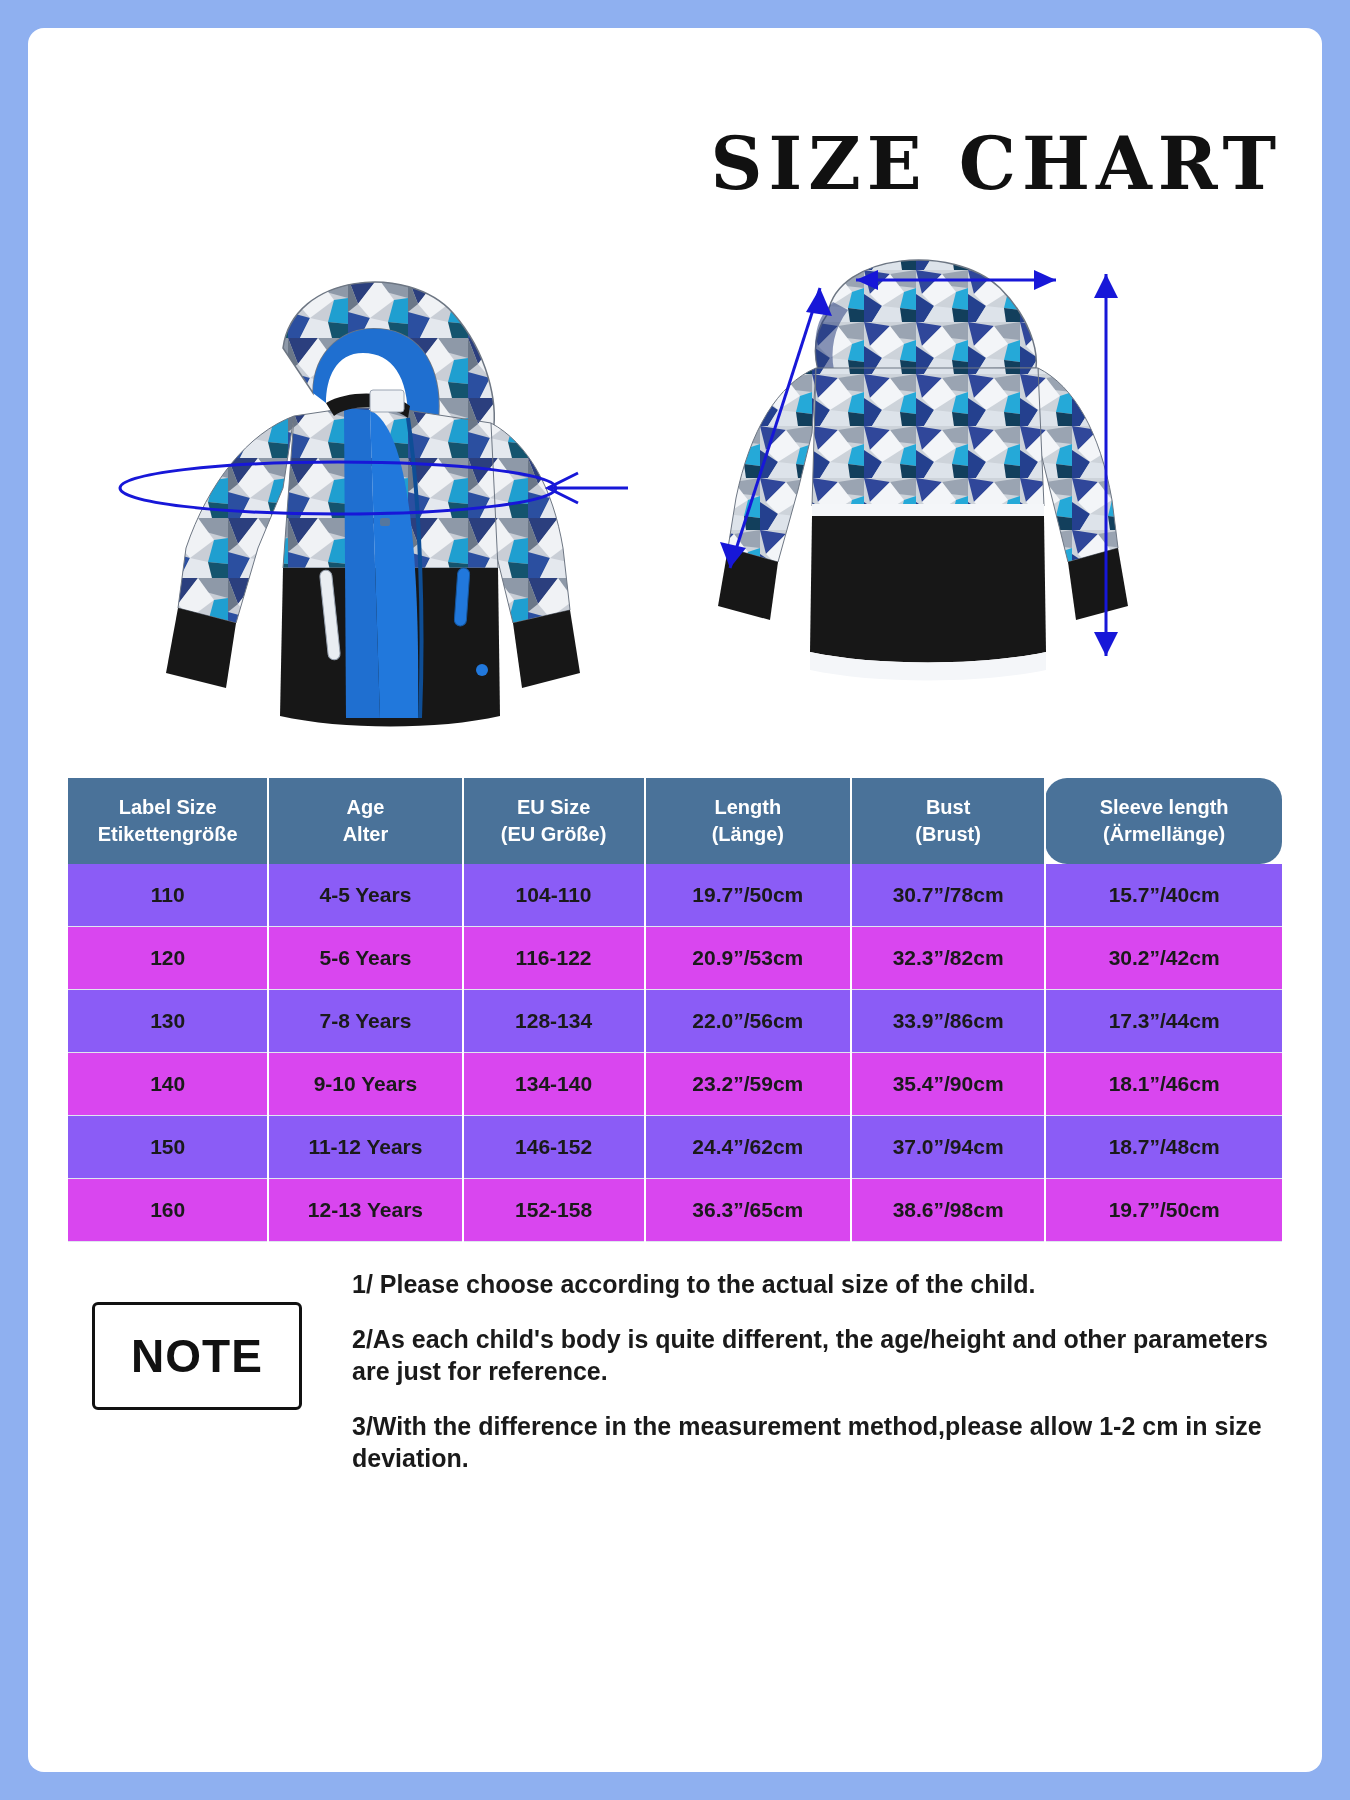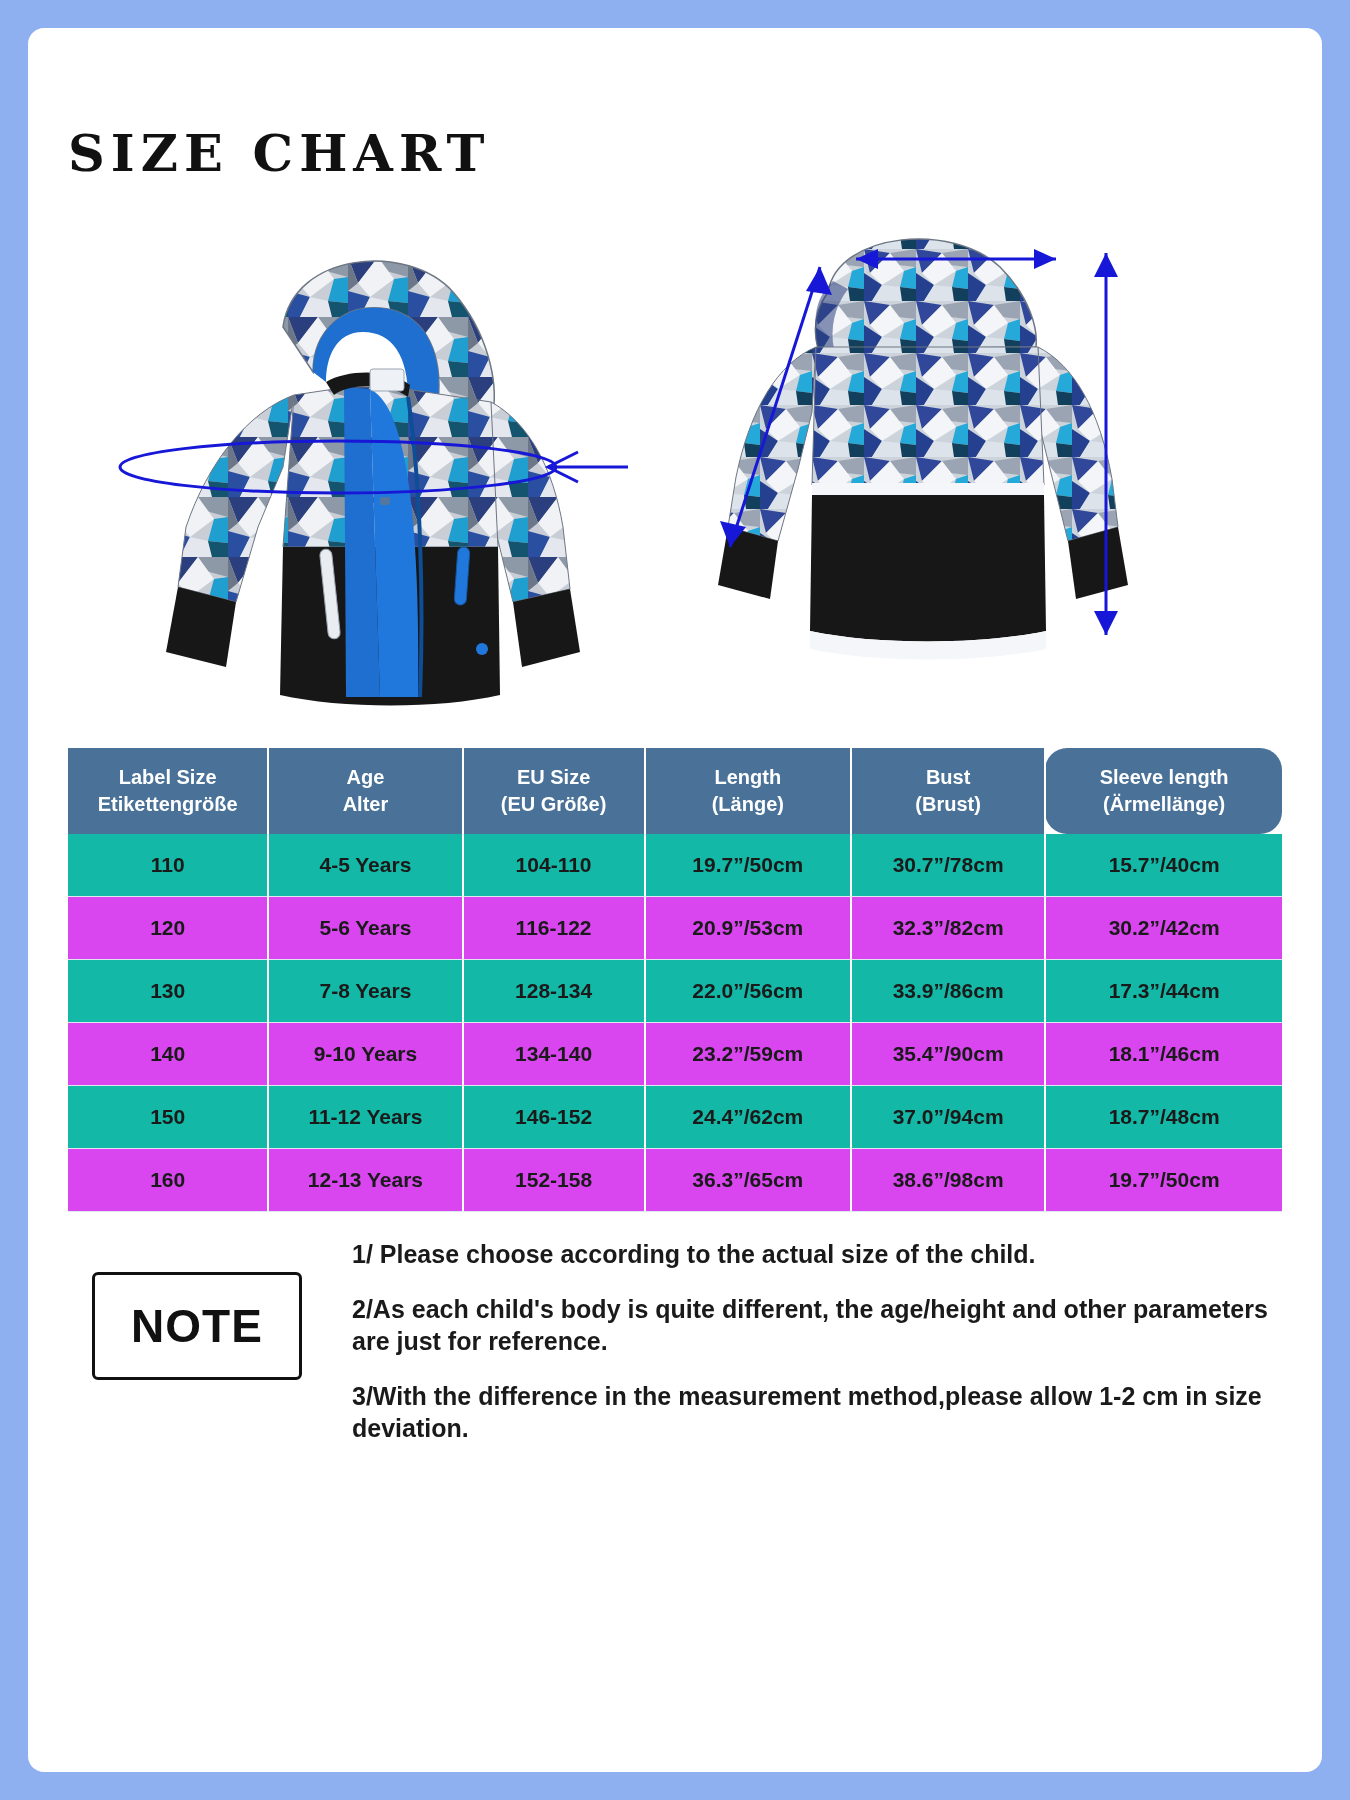--- a/index.html
+++ b/index.html
@@ -17,24 +17,24 @@
     height: 1744px;
     background: #ffffff;
     border-radius: 16px;
     position: relative;
     overflow: hidden;
     padding: 0 40px;
   }
 
   
   .title {
-    text-align: left;
+    text-align: right;
     font-family: "DejaVu Serif", serif;
     font-weight: bold;
-    font-size: 51px;
+    font-size: 72px;
     letter-spacing: 6px;
     color: #111111;
     padding-top: 100px;
     line-height: 1;
   }
 
   
   .illos {
     position: relative;
     height: 545px;
@@ -46,21 +46,21 @@
   }
   .jacket.front { left: 40px; width: 470px; height: 540px; }
   .jacket.back  { left: 640px; width: 420px; height: 480px; }
 
   svg { display: block; overflow: visible; }
 
   
   table {
     width: 100%;
     border-collapse: collapse;
-    margin-top: 6px;
+    margin-top: 15px;
   }
   thead th {
     background: #4a7299;
     color: #ffffff;
     font-size: 20px;
     font-weight: bold;
     line-height: 1.35;
     padding: 16px 4px;
     text-align: center;
     border-left: 2px solid #ffffff;
@@ -73,21 +73,21 @@
     font-size: 21px;
     font-weight: bold;
     color: #1a1a1a;
     padding: 19px 4px;
     border-left: 2px solid #ffffff;
     border-right: 2px solid #ffffff;
     border-bottom: 1px solid #dfe6ef;
   }
   tbody td:first-child { border-left: none; }
   tbody td:last-child { border-right: none; }
-  tbody tr.odd td { background: #14b8a6; }
+  tbody tr.odd td { background: #8b5cf6; }
   tbody tr.even td { background: #d946ef; }
 
   .col-label  { width: 16.5%; }
   .col-age    { width: 16%; }
   .col-eu     { width: 15%; }
   .col-len    { width: 17%; }
   .col-bust   { width: 16%; }
   .col-sleeve { width: 19.5%; }
 
   

